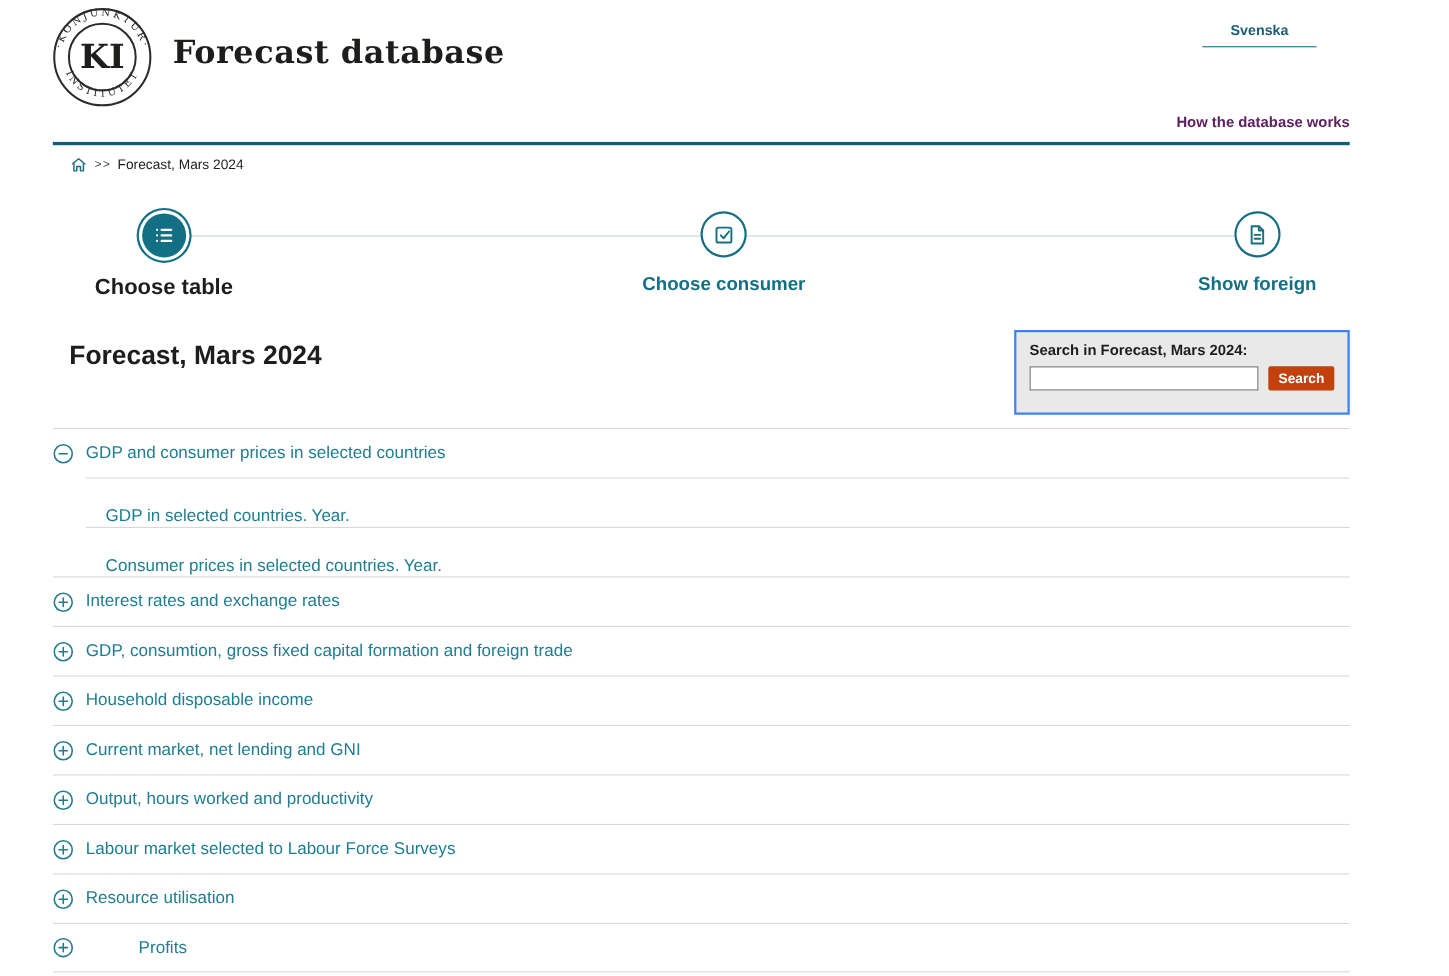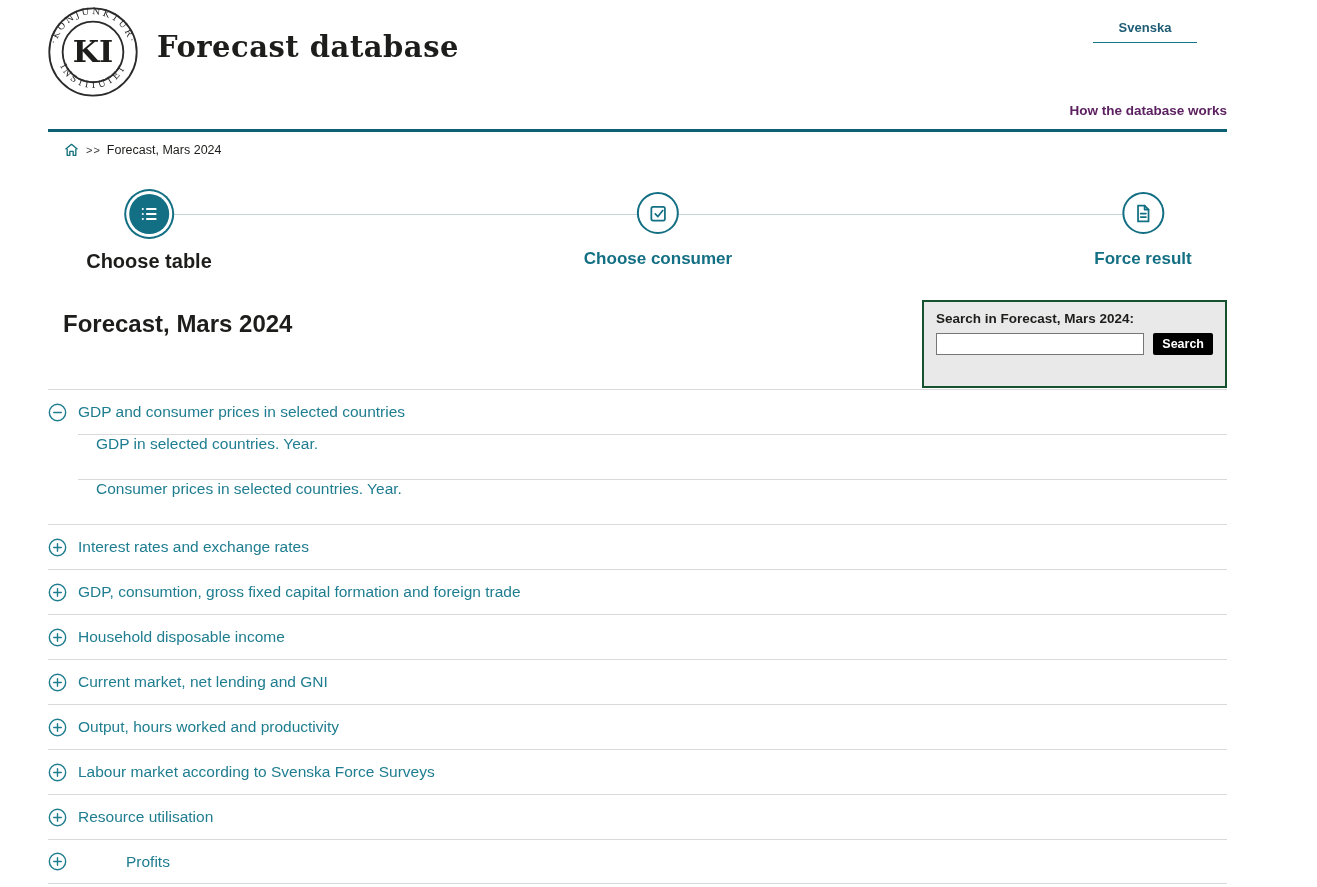--- a/index.html
+++ b/index.html
@@ -47,46 +47,46 @@
   .circle {
     width: 42px; height: 42px; border-radius: 50%; background: #ffffff;
     border: 2px solid #136f83; display: flex; align-items: center; justify-content: center; margin: 0 auto;
   }
   .step-label-active { margin-top: 16px; font-size: 20px; font-weight: bold; color: #1d1d1b; white-space: nowrap; }
   .step-label { margin-top: 15px; font-size: 17px; font-weight: bold; color: #136f83; white-space: nowrap; }
 
   
   .page-title { position: absolute; left: 63px; top: 310px; font-size: 24px; font-weight: bold; color: #1d1d1b; }
   .search-panel {
-    position: absolute; left: 922px; top: 300px; width: 305px; height: 88px;
-    background: #e9e9e9; border: 2px solid #14532d; padding: 9px 12px;
+    position: absolute; left: 922px; top: 300px; width: 305px; height: 77px;
+    background: #e9e9e9; border: 2px solid #3b82f6; padding: 9px 12px;
   }
   .search-label { font-size: 13.5px; font-weight: bold; color: #1d1d1b; display: block; margin-bottom: 7px; }
   .search-row { display: flex; align-items: center; }
   .search-input {
     width: 210px; height: 22px; border: 1px solid #767676; background: #fff;
     font-size: 13px; padding: 0 4px; outline: none;
   }
   .search-button {
-    margin-left: 9px; background: #000000; color: #fff; border: none; border-radius: 2px;
+    margin-left: 9px; background: #c2410c; color: #fff; border: none; border-radius: 2px;
     font-size: 12.5px; font-weight: bold; padding: 4px 9px; cursor: pointer;
     font-family: "Liberation Sans", sans-serif;
   }
 
   
   .accordion { position: absolute; left: 48px; top: 389px; width: 1179px; }
   .acc-row {
     display: flex; align-items: center; height: 45px;
     border-top: 1px solid #d9d9d9; cursor: pointer;
   }
   .acc-row:last-child { border-bottom: 1px solid #d9d9d9; gap: 48px; }
   .toggle-icon { flex: 0 0 auto; color: #1f7d90; margin: 0 11px 0 0; display: inline-flex; }
   .acc-label { font-size: 15.5px; color: #1f7d90; }
   .acc-sub {
-    display: flex; align-items: flex-start; height: 45px; margin-left: 30px;
+    display: flex; align-items: flex-end; height: 45px; margin-left: 30px;
     border-top: 1px solid #d9d9d9; cursor: pointer;
   }
   .acc-sub .acc-label { padding-left: 18px; }
 </style>
 </head>
 <body>
 
 <div class="page">
 
   <div class="logo">
@@ -160,21 +160,21 @@
       <div class="circle">
         <svg width="21" height="21" viewBox="0 0 24 24">
           <g fill="none" stroke="#136f83" stroke-width="2" stroke-linecap="round" stroke-linejoin="round">
             <path d="M6.5 3 H14 L18.5 7.5 V21 H6.5 Z"></path>
             <polyline points="14,3 14,7.5 18.5,7.5"></polyline>
             <line x1="9.5" y1="12" x2="15.5" y2="12"></line>
             <line x1="9.5" y1="16" x2="15.5" y2="16"></line>
           </g>
         </svg>
       </div>
-      <div class="step-label">Force result</div>
+      <div class="step-label">Show foreign</div>
     </div>
   </div>
 
   <h2 class="page-title">Forecast, Mars 2024</h2>
 
   <div class="search-panel">
     <label class="search-label">Search in Forecast, Mars 2024:</label>
     <div class="search-row">
       <input class="search-input" type="text" value="" style="">
       <button class="search-button">Search</button>
@@ -257,21 +257,21 @@
     </div>
 
     <div class="acc-row">
       <span class="toggle-icon">
         <svg width="19" height="19" viewBox="0 0 20 20" fill="none" stroke="currentColor" stroke-width="1.5" stroke-linecap="round">
           <circle cx="10" cy="10" r="8.6"></circle>
           <line x1="6" y1="10" x2="14" y2="10"></line>
             <line x1="10" y1="6" x2="10" y2="14"></line>
         </svg>
       </span>
-      <span class="acc-label">Labour market according to Svenska Force Surveys</span>
+      <span class="acc-label">Labour market selected to Labour Force Surveys</span>
     </div>
 
     <div class="acc-row">
       <span class="toggle-icon">
         <svg width="19" height="19" viewBox="0 0 20 20" fill="none" stroke="currentColor" stroke-width="1.5" stroke-linecap="round">
           <circle cx="10" cy="10" r="8.6"></circle>
           <line x1="6" y1="10" x2="14" y2="10"></line>
             <line x1="10" y1="6" x2="10" y2="14"></line>
         </svg>
       </span>

